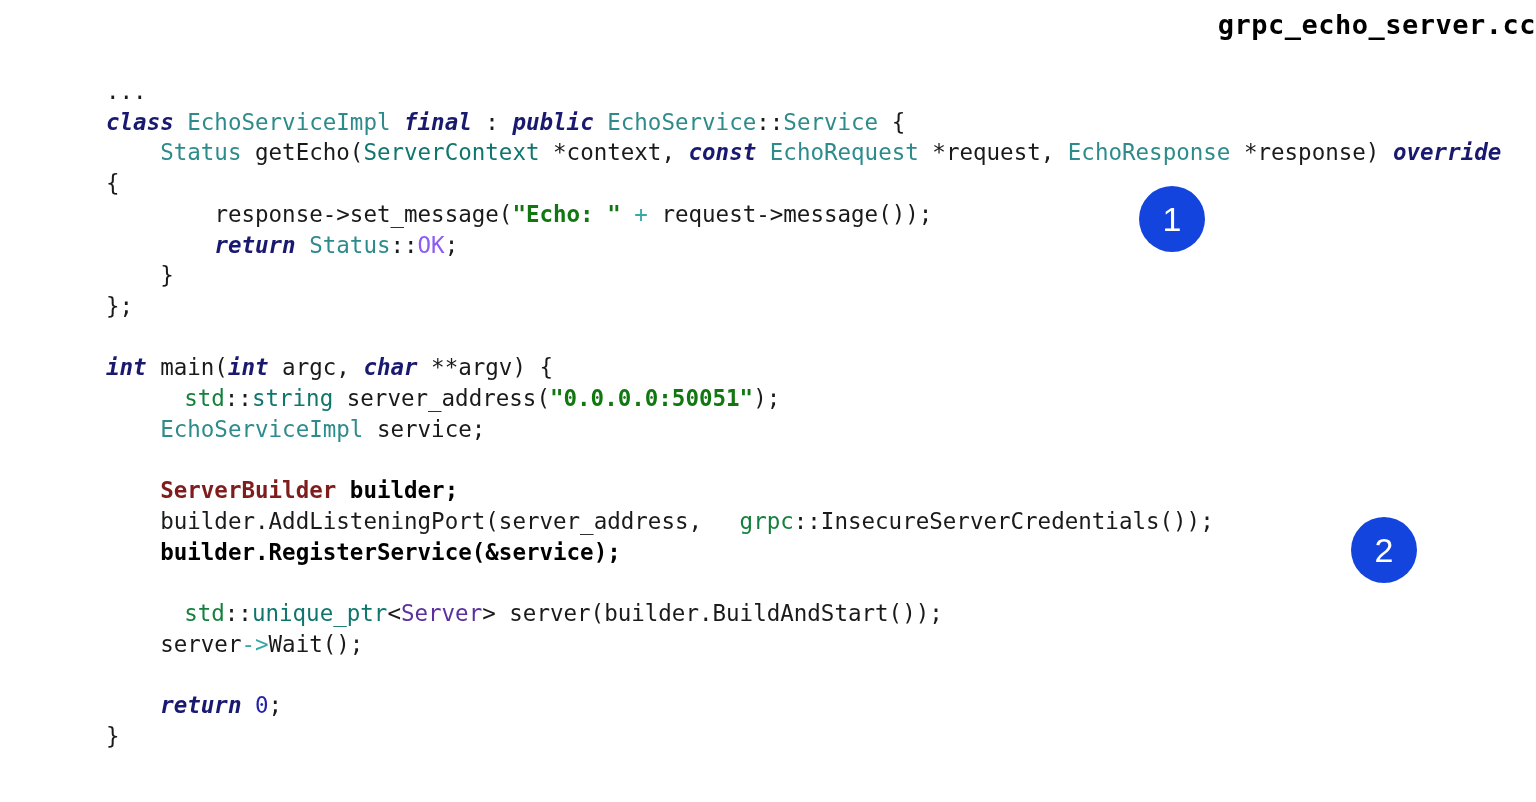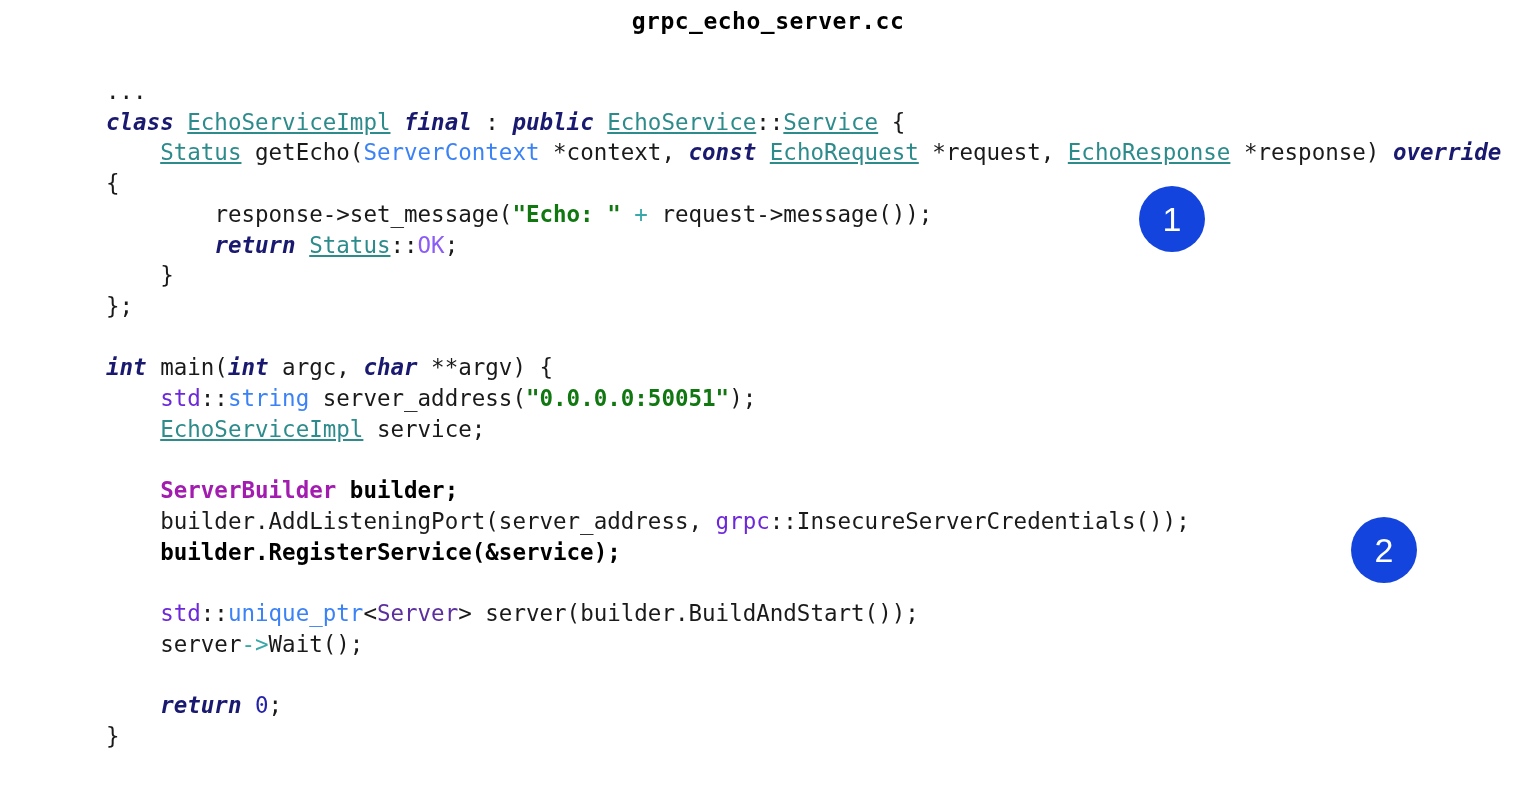--- a/index.html
+++ b/index.html
@@ -11,24 +11,24 @@
   body {
     width: 1536px;
     height: 802px;
     overflow: hidden;
     font-family: "DejaVu Sans Mono", "Liberation Mono", monospace;
     position: relative;
   }
 
   
   #slide-title {
-    text-align: center;
+    text-align: right;
     font-family: "DejaVu Sans Mono", "Liberation Mono", monospace;
     font-weight: bold;
-    font-size: 23px;
+    font-size: 27px;
     letter-spacing: 0.5px;
     color: #000000;
     padding-top: 7px;
     line-height: 1.3;
   }
 
   
   #code-block {
     position: absolute;
     left: 106px;
@@ -43,24 +43,24 @@
   }
   .code-line {
     min-height: 30.7px;
     white-space: pre-wrap;
   }
   .code-line.blank { height: 30.7px; }
 
   
   .tok-plain   { color: #1a1a1a; }
   .tok-kw      { color: #191970; font-weight: bold; font-style: italic; }
-  .tok-type    { color: #2d8b8b; text-decoration: underline; }
-  .tok-ns      { color: #6d28d9; }
-  .tok-ident   { color: #3b82f6; }
-  .tok-class   { color: #a21caf; font-weight: bold; }
+  .tok-type    { color: #2d8b8b; }
+  .tok-ns      { color: #15803d; margin-left: 24px; }
+  .tok-ident   { color: #0f766e; }
+  .tok-class   { color: #7f1d1d; font-weight: bold; }
   .tok-str     { color: #117711; font-weight: bold; }
   .tok-op      { color: #3aa8a8; }
   .tok-const   { color: #8b5cf6; }
   .tok-num     { color: #2222aa; }
   .tok-bold    { color: #000000; font-weight: bold; }
 
   
   .step-badge {
     position: absolute;
     width: 66px;

